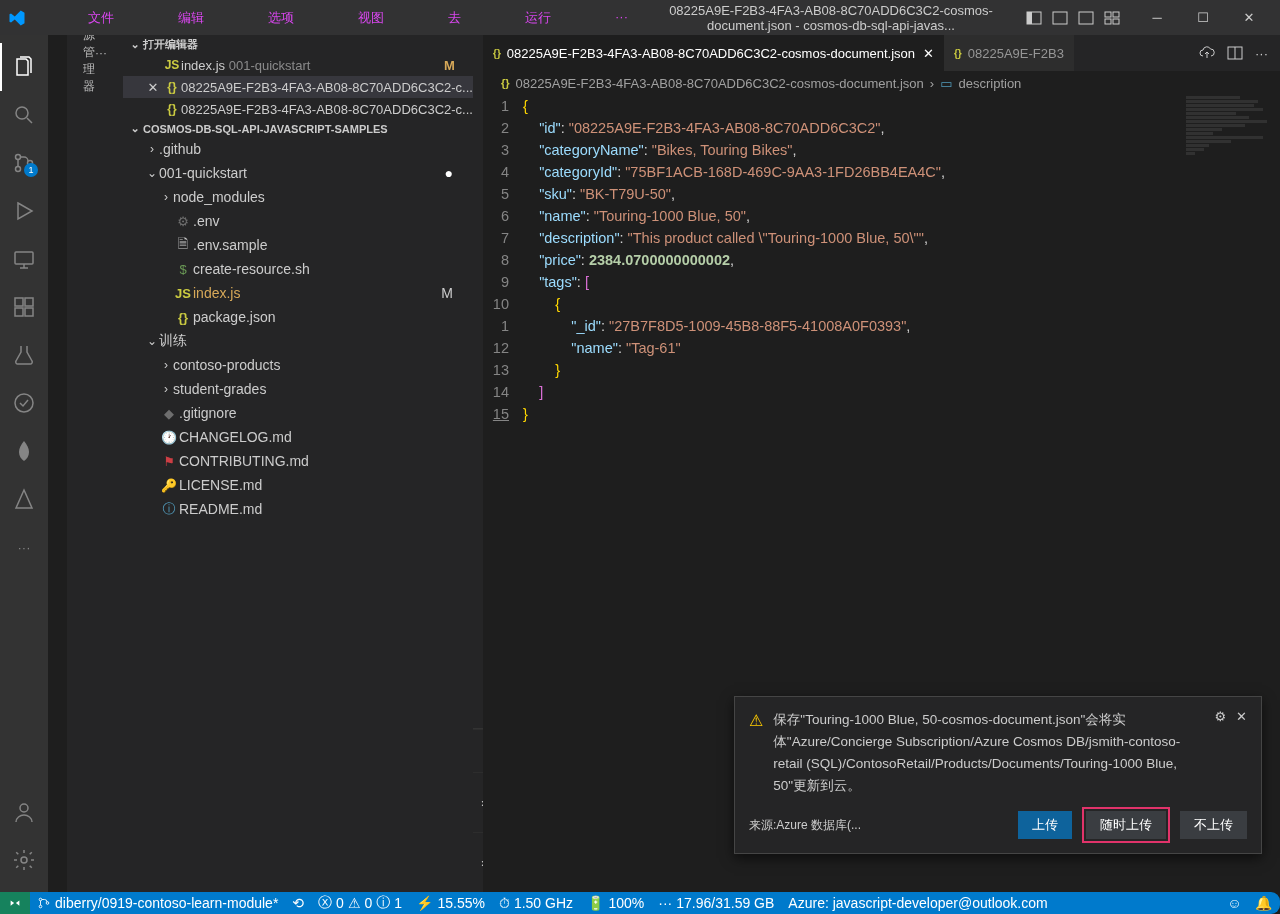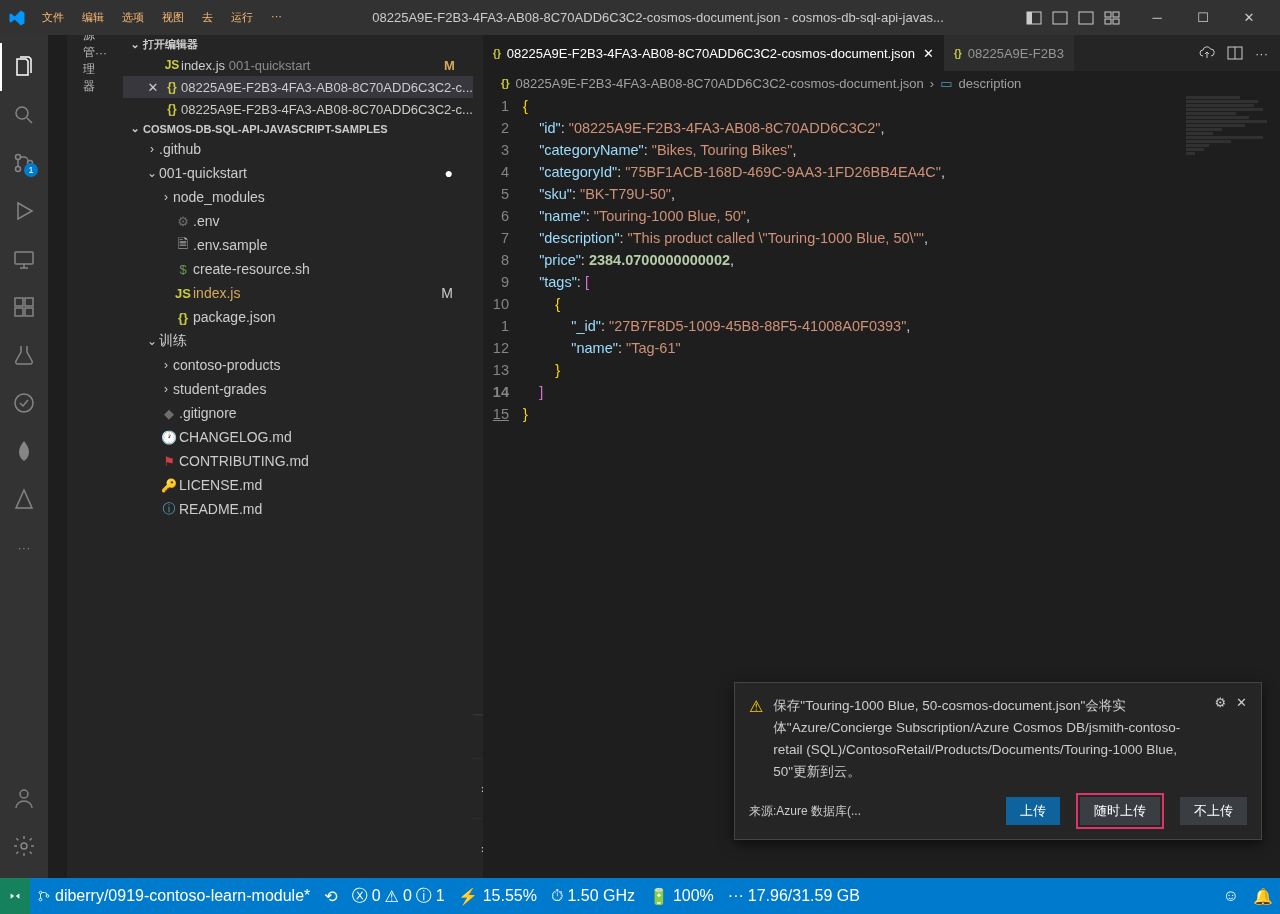--- a/index.html
+++ b/index.html
@@ -2,21 +2,21 @@
 <html><head>
 <meta charset="utf-8">
 <style>
 * { margin: 0; padding: 0; box-sizing: border-box; font-family: -apple-system, "Segoe UI", sans-serif; }
 body { background: #1e1e1e; color: #cccccc; width: 1280px; height: 914px; overflow: hidden; display: flex; flex-direction: column; font-size: 13px; }
 
 
 .titlebar { height: 35px; background: #323233; display: flex; align-items: center; padding: 0 8px; }
 .titlebar .vscode-icon { width: 18px; height: 18px; margin-right: 8px; }
 .titlebar .menu { display: flex; gap: 2px; }
-.titlebar .menu-item { padding: 4px 8px; color: #fdba74; font-size: 11px; cursor: pointer; }
+.titlebar .menu-item { padding: 4px 8px; color: #d946ef; font-size: 13px; cursor: pointer; margin-left: 46px; }
 .titlebar .title { flex: 1; text-align: center; color: #cccccc; font-size: 13px; }
 .titlebar .layout-icons { display: flex; gap: 10px; margin-right: 14px; color: #cccccc; }
 .titlebar .win-btn { width: 46px; height: 35px; display: flex; align-items: center; justify-content: center; color: #cccccc; }
 
 
 .main { flex: 1; display: flex; overflow: hidden; }
 .activitybar { width: 48px; background: #333333; display: flex; flex-direction: column; align-items: center; padding-top: 8px; position: relative; }
 .activitybar .act-icon { width: 48px; height: 48px; display: flex; align-items: center; justify-content: center; color: #858585; cursor: pointer; position: relative; }
 .activitybar .act-icon.active { color: #ffffff; border-left: 2px solid #fff; }
 .activitybar .act-icon .badge { position: absolute; bottom: 10px; right: 10px; background: #007acc; color: #fff; border-radius: 50%; font-size: 9px; width: 14px; height: 14px; display: flex; align-items: center; justify-content: center; }
@@ -72,28 +72,28 @@
 .tk-brack { color: #da70d6; }
 .minimap { position: absolute; top: 60px; right: 4px; width: 90px; height: 90px; opacity: 0.35; background: linear-gradient(#1e1e1e, #1e1e1e); }
 .minimap div { height: 3px; margin: 1px 0; background: #555; }
 
 
 .notification { position: absolute; right: 18px; bottom: 38px; width: 528px; background: #252526; border: 1px solid #454545; padding: 12px 14px 14px 14px; box-shadow: 0 4px 12px rgba(0,0,0,0.6); }
 .notification .notif-top { display: flex; align-items: flex-start; gap: 10px; }
 .notification .warn-icon { color: #ffcc00; font-size: 16px; margin-top: 2px; }
 .notification .notif-msg { flex: 1; font-size: 13.5px; color: #cccccc; line-height: 22px; }
 .notification .notif-ctrls { display: flex; gap: 10px; color: #cccccc; }
-.notification .notif-actions { display: flex; align-items: center; margin-top: 14px; gap: 20px; }
+.notification .notif-actions { display: flex; align-items: center; margin-top: 14px; gap: 14px; }
 .notification .notif-source { font-size: 12px; color: #ccc; margin-right: auto; white-space: nowrap; overflow: hidden; text-overflow: ellipsis; max-width: 150px; }
 .notification .nbtn { background: #0e639c; color: #fff; padding: 5px 14px; font-size: 13px; border: none; cursor: pointer; }
 .notification .nbtn.secondary { background: #3a3d41; }
 .notification .nbtn.highlight { outline: 2px solid #e1336a; outline-offset: 2px; }
 
 
-.statusbar { height: 36px; background: #007acc; display: flex; align-items: center; font-size: 16px; color: #fff; }
+.statusbar { height: 22px; background: #007acc; display: flex; align-items: center; font-size: 14px; color: #fff; border-radius: 9px; }
 .statusbar .sb-item { padding: 0 7px; display: flex; align-items: center; gap: 4px; height: 100%; cursor: pointer; }
 .statusbar .remote { background: #16825d; padding: 0 8px; height: 100%; display: flex; align-items: center; }
 .statusbar .spacer { flex: 1; }
 svg { display: block; }
 </style>
 </head>
 <body>
 
 <div class="titlebar">
   <svg class="vscode-icon" viewBox="0 0 24 24">
@@ -396,21 +396,21 @@
           <div style="height: 22px;">4</div>
           <div style="height: 22px;">5</div>
           <div style="height: 22px;">6</div>
           <div style="height: 22px;">7</div>
           <div style="height: 22px;">8</div>
           <div style="height: 22px;">9</div>
           <div style="height: 22px;">10</div>
           <div style="height: 22px;">1</div>
           <div style="height: 22px;">12</div>
           <div style="height: 22px;">13</div>
-          <div style="height: 22px; font-weight: bold;">14</div>
+          <div style="height: 22px;">14</div>
           <div style="height: 22px; text-decoration: underline;">15</div>
         </div>
       <div class="code-lines" id="code-lines"><div class="line"><span class="tk-brace">{</span></div><div class="line">    <span class="tk-key">"id"</span><span class="tk-punc">: </span><span class="tk-str">"08225A9E-F2B3-4FA3-AB08-8C70ADD6C3C2"</span><span class="tk-punc">,</span></div><div class="line">    <span class="tk-key">"categoryName"</span><span class="tk-punc">: </span><span class="tk-str">"Bikes, Touring Bikes"</span><span class="tk-punc">,</span></div><div class="line">    <span class="tk-key">"categoryId"</span><span class="tk-punc">: </span><span class="tk-str">"75BF1ACB-168D-469C-9AA3-1FD26BB4EA4C"</span><span class="tk-punc">,</span></div><div class="line">    <span class="tk-key">"sku"</span><span class="tk-punc">: </span><span class="tk-str">"BK-T79U-50"</span><span class="tk-punc">,</span></div><div class="line">    <span class="tk-key">"name"</span><span class="tk-punc">: </span><span class="tk-str">"Touring-1000 Blue, 50"</span><span class="tk-punc">,</span></div><div class="line">    <span class="tk-key">"description"</span><span class="tk-punc">: </span><span class="tk-str">"This product called \"Touring-1000 Blue, 50\""</span><span class="tk-punc">,</span></div><div class="line">    <span class="tk-key">"price"</span><span class="tk-punc">: </span><span class="tk-num">2384.0700000000002</span><span class="tk-punc">,</span></div><div class="line">    <span class="tk-key">"tags"</span><span class="tk-punc">: </span><span class="tk-brack">[</span></div><div class="line">        <span class="tk-brace">{</span></div><div class="line">            <span class="tk-key">"_id"</span><span class="tk-punc">: </span><span class="tk-str">"27B7F8D5-1009-45B8-88F5-41008A0F0393"</span><span class="tk-punc">,</span></div><div class="line">            <span class="tk-key">"name"</span><span class="tk-punc">: </span><span class="tk-str">"Tag-61"</span></div><div class="line">        <span class="tk-brace">}</span></div><div class="line">    <span class="tk-brack">]</span></div><div class="line"><span class="tk-brace">}</span></div></div>
     </div>
     <div class="minimap">
       <div style="width:60%"></div>
         <div style="width:80%"></div>
         <div style="width:75%"></div>
         <div style="width:85%"></div>
         <div style="width:55%"></div>
@@ -480,16 +480,19 @@
       <span>1.50 GHz</span>
     </div>
   <div class="sb-item">
       <span>🔋</span>
       <span>100%</span>
     </div>
   <div class="sb-item">
       <span>···</span>
       <span>17.96/31.59 GB</span>
     </div>
+  <div class="sb-item">
+      <span>Azure: javascript-developer@outlook.com</span>
+    </div>
   <div class="spacer"></div>
   <div class="sb-item">☺</div>
   <div class="sb-item">🔔</div>
 </div>
 
 </body></html>

